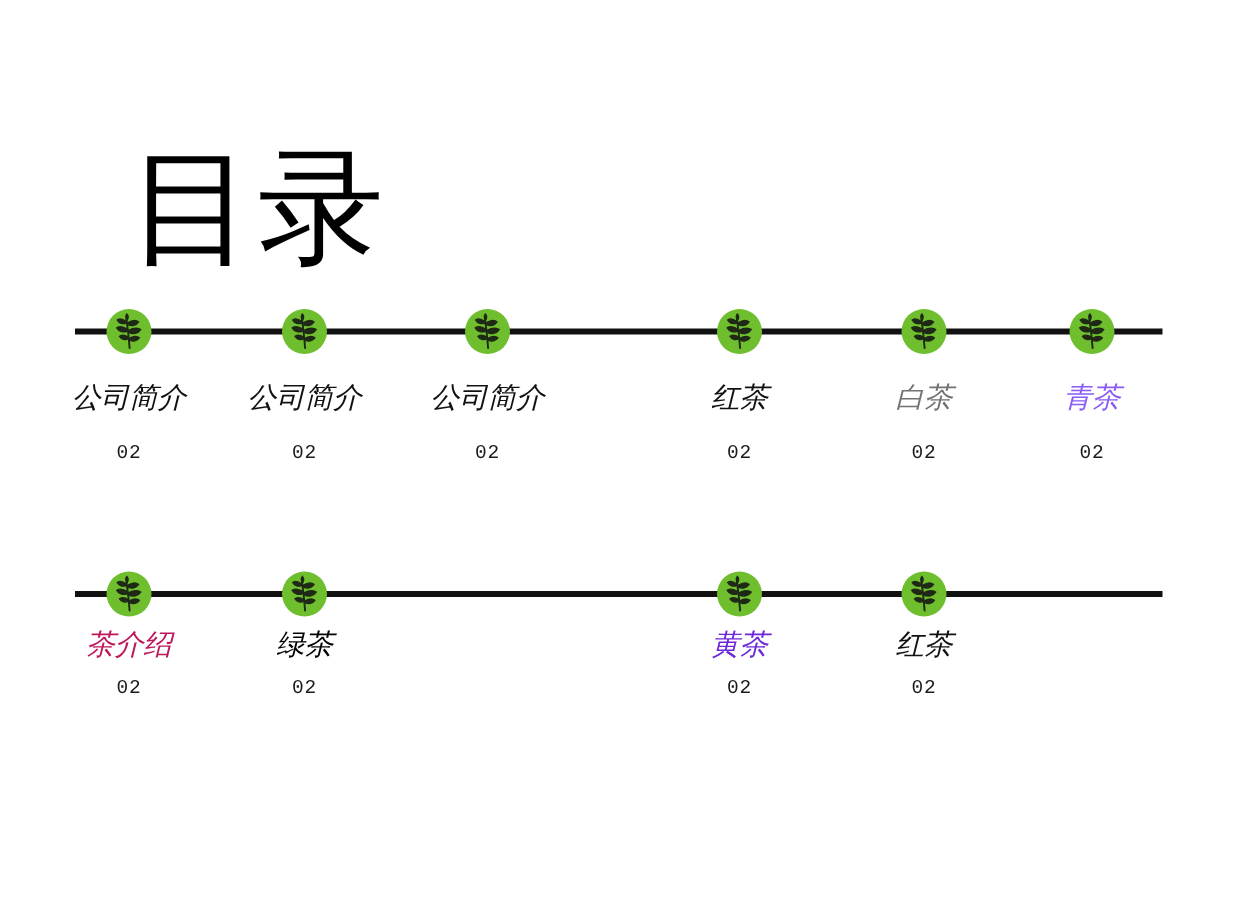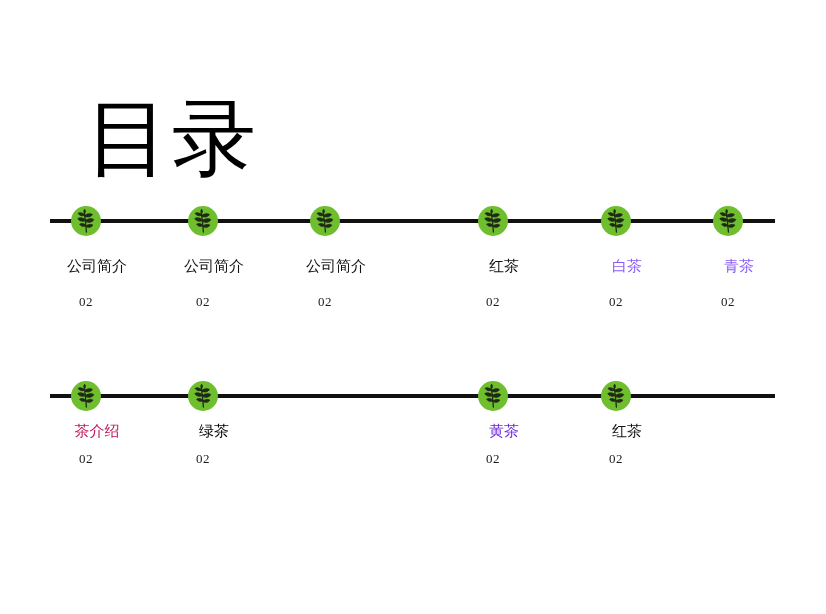--- a/index.html
+++ b/index.html
@@ -59,33 +59,34 @@
     position: absolute;
     left: 50%;
     margin-left: -16px;
     width: 32px;
     height: 32px;
   }
   .toc-icon svg { display: block; width: 32px; height: 32px; }
 
   .toc-label {
     position: absolute;
-    left: 11px;
+    left: 0;
     width: 160px;
-    font-size: 15px;
+    font-size: 19px;
     line-height: 19px;
     font-weight: 400;
     color: #111111;
     white-space: nowrap;
+    font-style: italic;
   }
   .toc-number {
     position: absolute;
     left: 0;
     width: 160px;
-    font-family: Liberation Serif, serif;
+    font-family: Liberation Mono, monospace;
     font-size: 13px;
     line-height: 13px;
     color: #1b1b1b;
     letter-spacing: 0.5px;
   }
 </style>
 </head>
 <body>
 
 <div id="slide">
@@ -220,21 +221,21 @@
       <path d="M14.9 14.4 C11.7 12.3 9.0 12.7 7.8 13.6 C9.2 16.2 12.5 16.9 14.8 15.7 Z"></path>
 
       <path d="M16.2 20.6 C19.4 18.8 21.9 19.3 22.9 20.2 C21.5 22.4 18.6 22.9 16.4 21.7 Z"></path>
 
       <path d="M15.6 19.8 C13.0 18.1 10.7 18.5 9.7 19.2 C10.9 21.3 13.5 21.9 15.5 20.9 Z"></path>
 
       <path d="M14.3 8.2 C13.6 6.4 13.8 5.1 14.6 4.3 C15.6 5.3 15.6 6.9 14.9 8.3 Z"></path>
     </g>
   </svg>
 </div>
-          <div class="toc-label" style="top: 256px; color: #8b5cf6;">白茶</div>
+          <div class="toc-label" style="top: 256px; color: #737373;">白茶</div>
           <div class="toc-number" style="top: 295px;">02</div>
         </div>
         <div class="toc-entry" style="left: 728px; top: 0px;">
           <div class="toc-icon" style="top: 205px;">
   <svg viewBox="0 0 32 32" xmlns="http://www.w3.org/2000/svg">
     <circle cx="16" cy="16" r="15" fill="#6FBE2E"></circle>
     <g fill="#1f2a16" stroke="#1f2a16" stroke-width="0.9" stroke-linecap="round">
 
       <path d="M16.4 27.0 C16.0 22.0 15.4 15.0 14.3 8.2" fill="none" stroke-width="1.3"></path>
 

